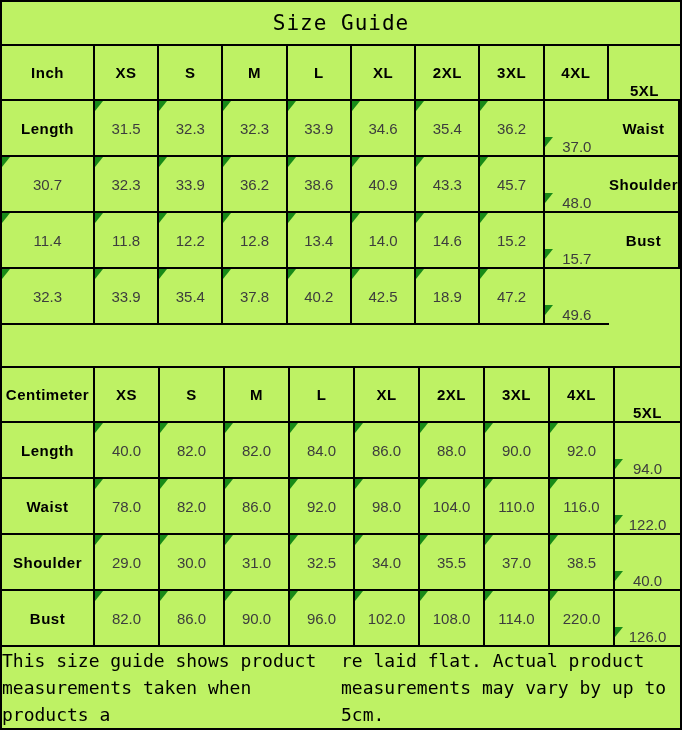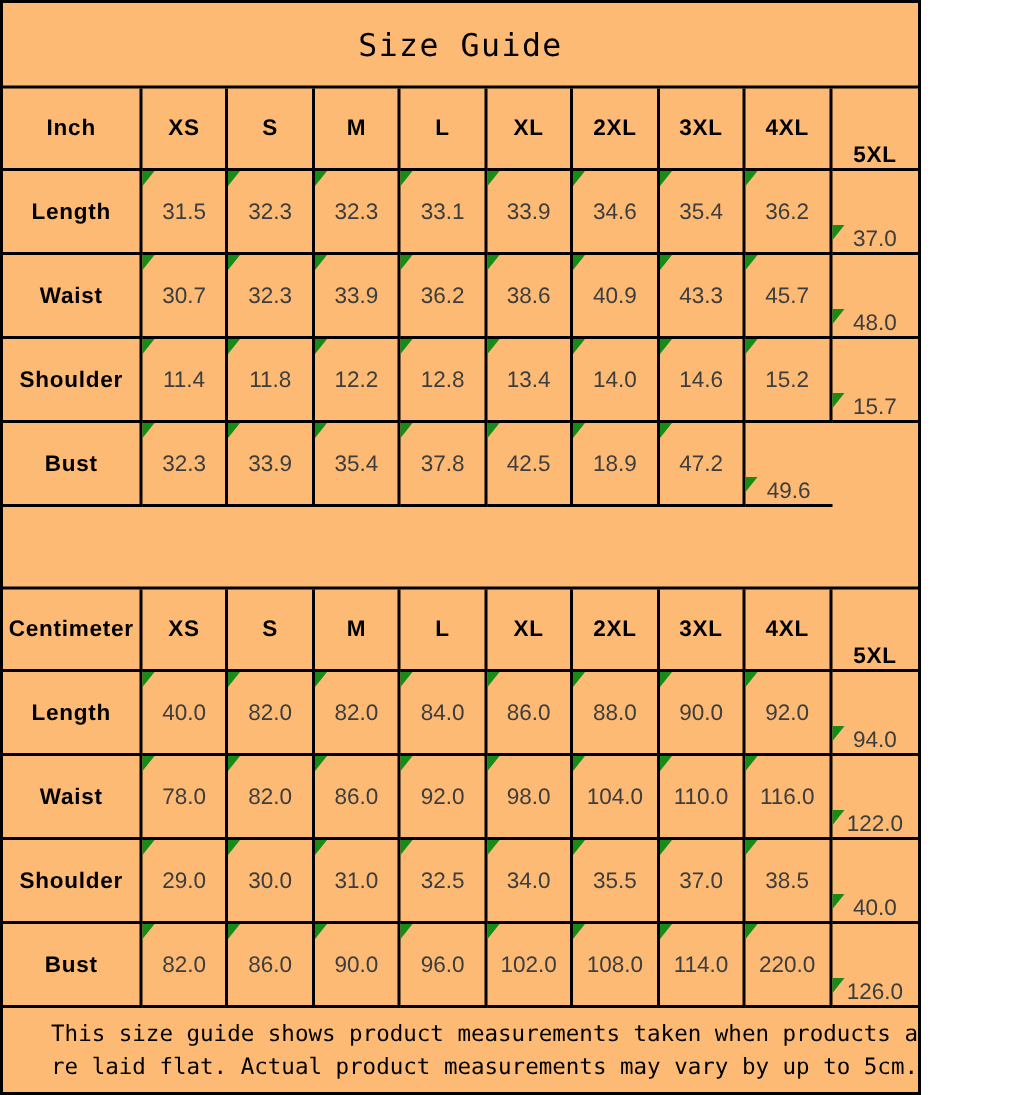--- a/index.html
+++ b/index.html
@@ -7,24 +7,24 @@
     padding: 0;
     background: #ffffff;
   }
   body {
     width: 682px;
     height: 730px;
     font-family: "Liberation Sans", sans-serif;
   }
   .sheet {
     box-sizing: border-box;
-    width: 614px;
+    width: 682px;
     height: 730px;
     border: 2px solid #000;
-    background: #fdba74;
+    background: #bef264;
     display: flex;
     flex-direction: column;
   }
   .title-row {
     box-sizing: border-box;
     height: 57px;
     border-bottom: 2px solid #000;
     display: flex;
     align-items: center;
     justify-content: center;
@@ -67,25 +67,25 @@
   }
   .gap-row {
     box-sizing: border-box;
     height: 55px;
     border-bottom: 2px solid #000;
   }
   .footer {
     box-sizing: border-box;
     flex: 1;
     display: flex;
-    flex-direction: column;
-    align-items: flex-end;
+    flex-direction: row;
+    align-items: center;
     justify-content: center;
     font-family: "DejaVu Sans Mono", "Liberation Mono", monospace;
-    font-size: 15px;
+    font-size: 18px;
     line-height: 1.5;
     color: #000;
   }
 </style>
 </head>
 <body>
 
 <div class="sheet">
   <div class="title-row">Size Guide</div>
 
@@ -97,21 +97,20 @@
       <div class="cell hdr">L</div>
       <div class="cell hdr">XL</div>
       <div class="cell hdr">2XL</div>
       <div class="cell hdr">3XL</div>
       <div class="cell hdr">4XL</div>
       <div class="cell hdr last-col">5XL</div>
       <div class="cell hdr">Length</div>
       <div class="cell val">31.5</div>
       <div class="cell val">32.3</div>
       <div class="cell val">32.3</div>
-      <div class="cell val">33.1</div>
       <div class="cell val">33.9</div>
       <div class="cell val">34.6</div>
       <div class="cell val">35.4</div>
       <div class="cell val">36.2</div>
       <div class="cell val last-col">37.0</div>
       <div class="cell hdr">Waist</div>
       <div class="cell val">30.7</div>
       <div class="cell val">32.3</div>
       <div class="cell val">33.9</div>
       <div class="cell val">36.2</div>
@@ -128,20 +127,21 @@
       <div class="cell val">13.4</div>
       <div class="cell val">14.0</div>
       <div class="cell val">14.6</div>
       <div class="cell val">15.2</div>
       <div class="cell val last-col">15.7</div>
       <div class="cell hdr">Bust</div>
       <div class="cell val">32.3</div>
       <div class="cell val">33.9</div>
       <div class="cell val">35.4</div>
       <div class="cell val">37.8</div>
+      <div class="cell val">40.2</div>
       <div class="cell val">42.5</div>
       <div class="cell val">18.9</div>
       <div class="cell val">47.2</div>
       <div class="cell val last-col">49.6</div>
     </div>
 
   <div class="gap-row"></div>
 
   <div class="grid">
       <div class="cell hdr">Centimeter</div>

